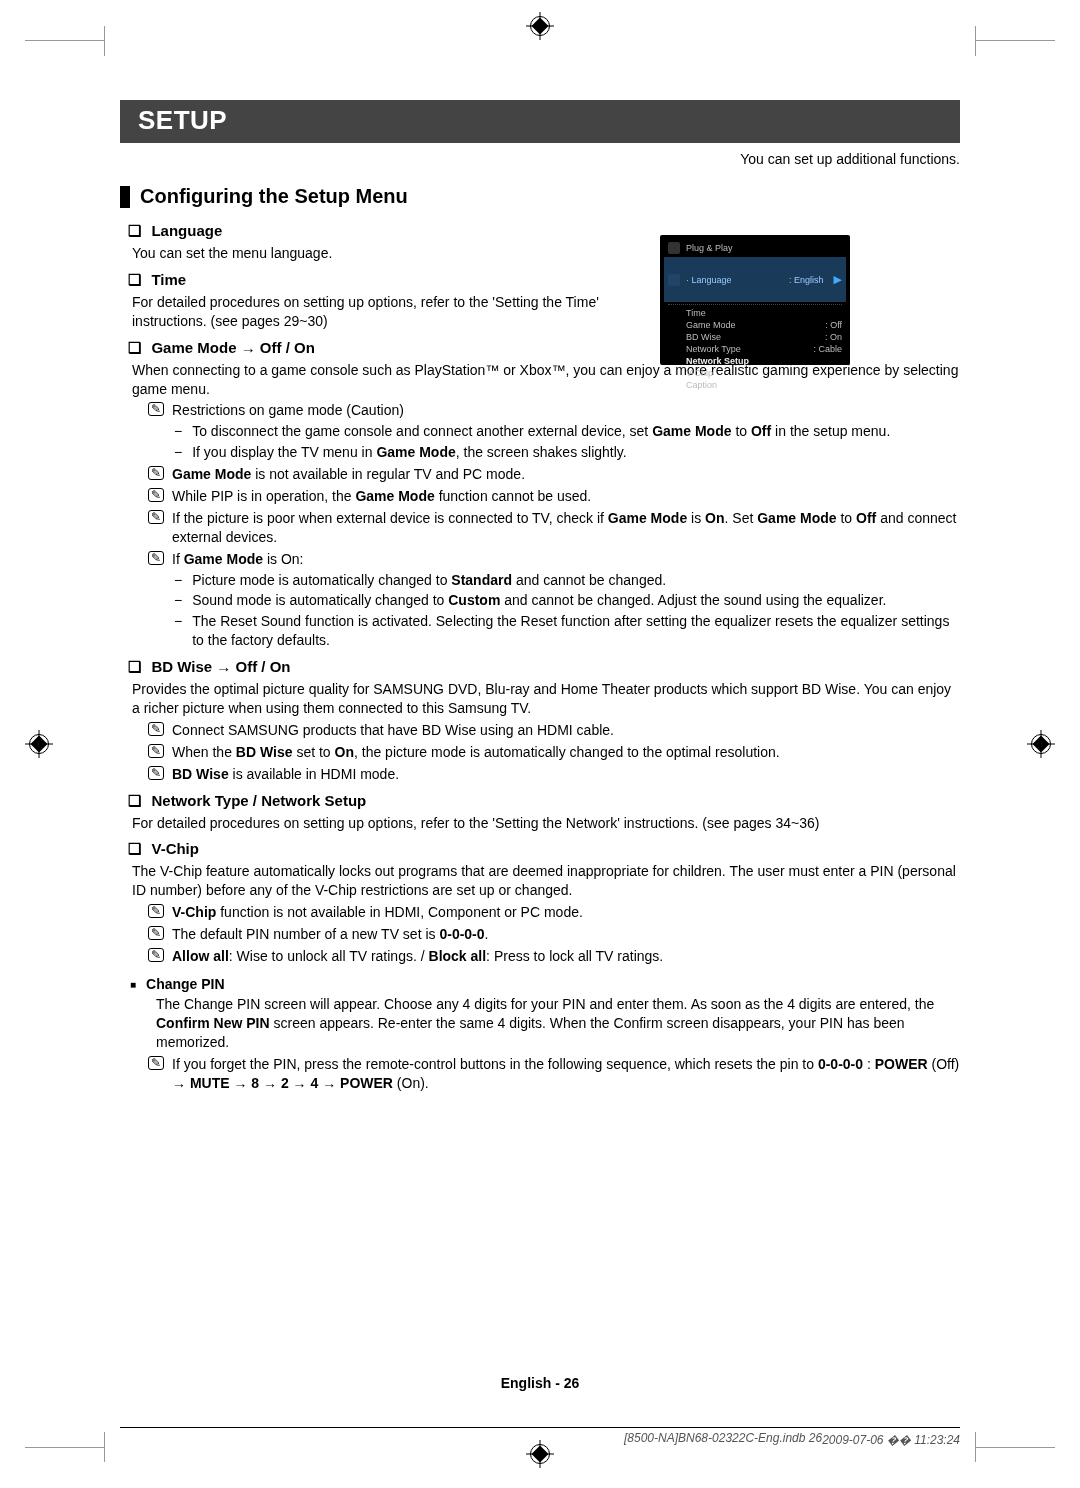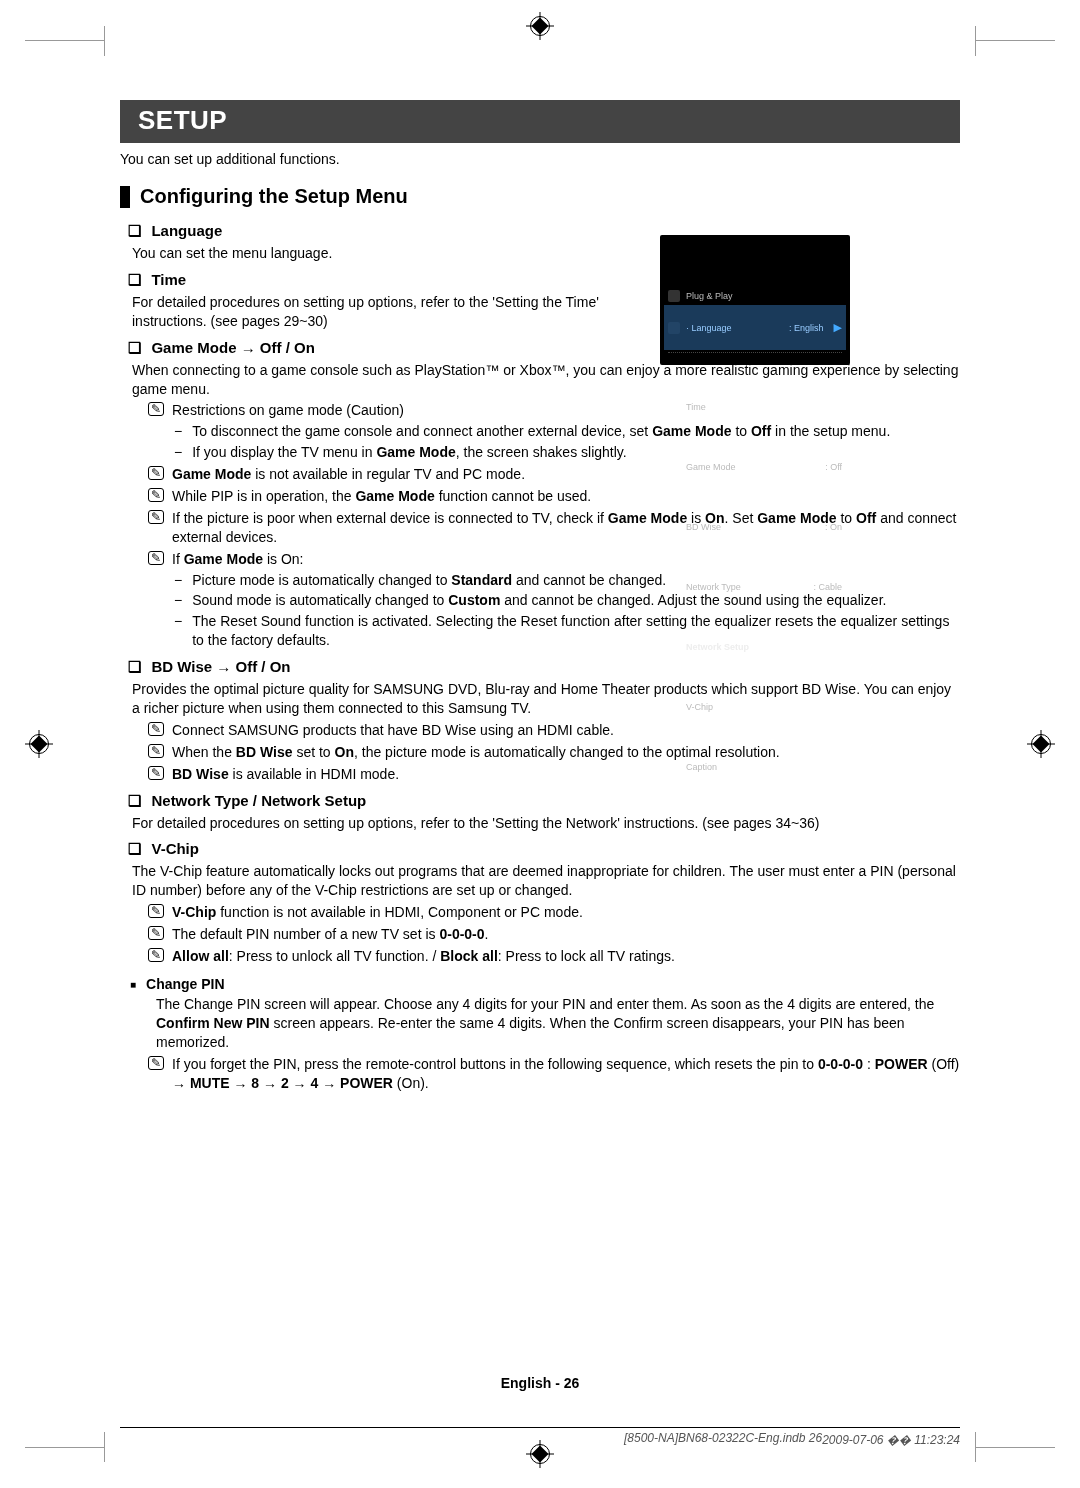--- a/index.html
+++ b/index.html
@@ -63,21 +63,21 @@
 
   .title-bar {
     background: #444;
     color: #ffffff;
     font-size: 26px;
     font-weight: bold;
     font-family: Arial, sans-serif;
     padding: 5px 18px 7px 18px;
     letter-spacing: 0.5px;
   }
-  .intro { margin: 8px 0 18px 0; font-size: 14px; }
+  .intro { margin: 8px 0 18px 0; font-size: 14px; text-align: right; }
   .section-head {
     font-size: 20px;
     font-weight: bold;
     margin: 10px 0 14px 0;
     display: flex;
     align-items: center;
     gap: 10px;
   }
   .section-head::before {
     content: "";
@@ -163,21 +163,21 @@
     left: 660px;
     top: 235px;
     width: 190px;
     height: 130px;
     background: #000;
     color: #bbb;
     font-size: 9px;
     border-radius: 2px;
     padding: 6px 8px;
   }
-  .osd-row { display: flex; align-items: center; gap: 6px; padding: 1px 0; margin-top: 48px; }
+  .osd-row { display: flex; align-items: center; gap: 6px; padding: 1px 0; }
   .osd-icon { width: 12px; height: 12px; background: #333; border-radius: 2px; display: inline-block; flex-shrink: 0;}
   .osd-sel { background: #1a3a5a; color: #9cf; padding: 16px 4px; margin: 2px -4px; display: flex; align-items: center; gap: 6px;}
   .osd-val { margin-left: auto; }
   .osd-arrow { color: #4af; font-size: 11px; margin-left: 4px;}
   b { font-weight: bold; }
 </style>
 </head>
 <body>
 
 <div class="crop-top-left"></div>
@@ -315,21 +315,21 @@
     <div class="note">
         <span class="nicon">✎</span>
         <span><b>V-Chip</b><span> function is not available in HDMI, Component or PC mode.</span></span>
       </div>
     <div class="note">
         <span class="nicon">✎</span>
         <span><span>The default PIN number of a new TV set is </span><b>0-0-0-0</b><span>.</span></span>
       </div>
     <div class="note">
         <span class="nicon">✎</span>
-        <span><b>Allow all</b><span>: Press to unlock all TV function. / </span><b>Block all</b><span>: Press to lock all TV ratings.</span></span>
+        <span><b>Allow all</b><span>: Wise to unlock all TV ratings. / </span><b>Block all</b><span>: Press to lock all TV ratings.</span></span>
       </div>
   </div>
 
   <div class="sub-head">
     <span class="sq">■</span>
       <span>Change PIN</span>
   </div>
   <div class="item-body" style="margin-left:36px;">
     <span>The Change PIN screen will appear. Choose any 4 digits for your PIN and enter them. As soon as the 4 digits are entered, the </span><b>Confirm New PIN</b><span> screen appears. Re-enter the same 4 digits. When the Confirm screen disappears, your PIN has been memorized.</span>
   </div>

